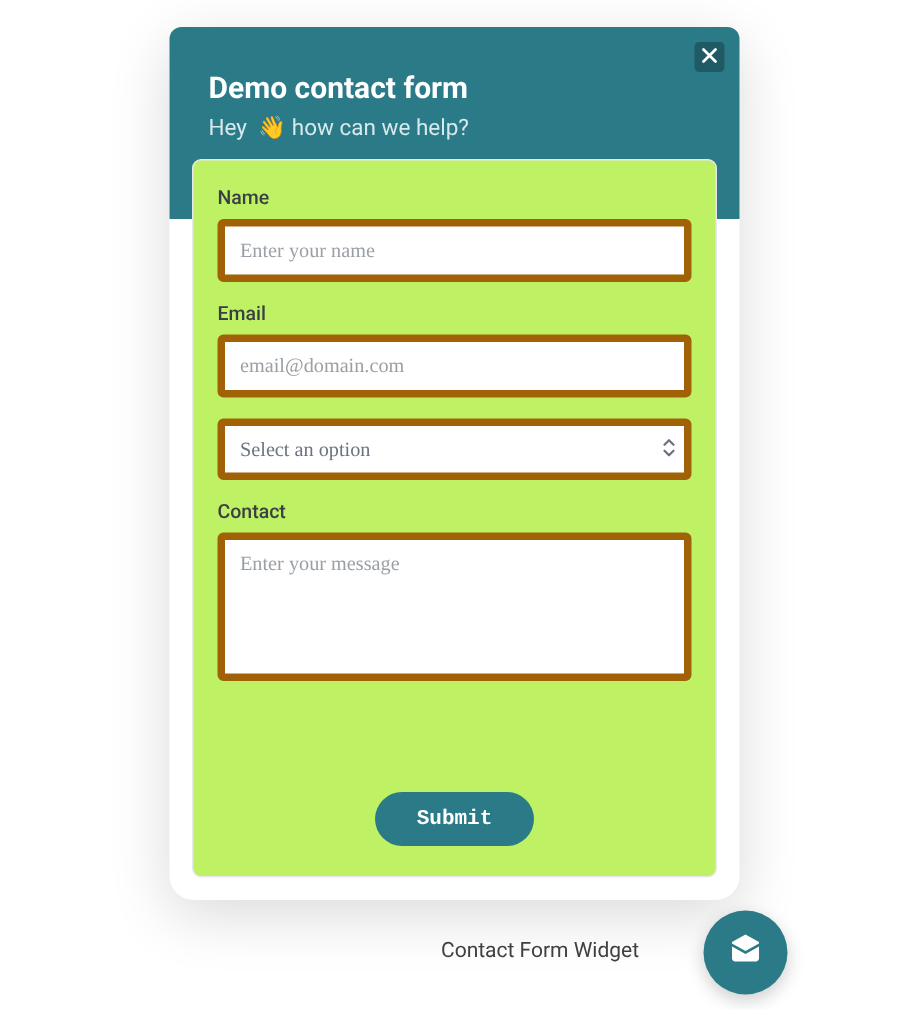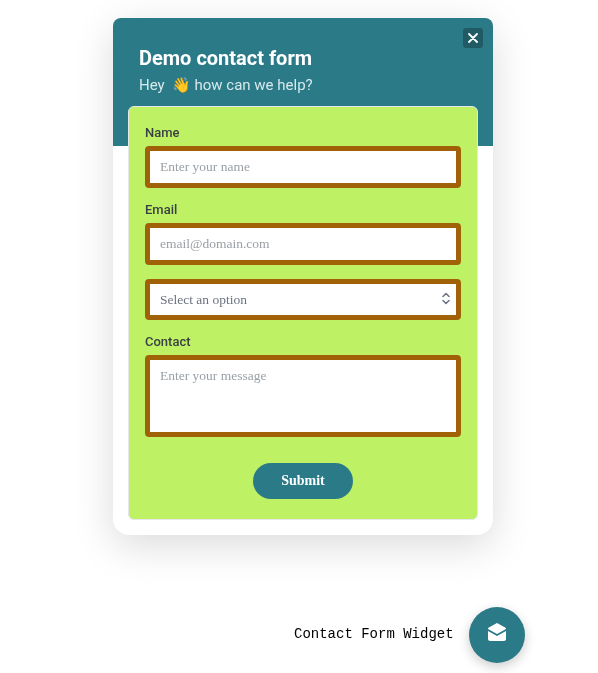--- a/index.html
+++ b/index.html
@@ -82,21 +82,21 @@
       border-radius: 4px;
       font-size: 13.5px;
       color: #333;
       font-family: Liberation Serif, serif;
       background: #fff;
     }
     .form-input::placeholder, .form-textarea::placeholder {
       color: #9aa0a6;
     }
     .form-textarea {
-      height: 82px;
+      height: 99px;
       resize: none;
     }
     .select-wrapper {
       position: relative;
     }
     .form-select {
       appearance: none;
       -webkit-appearance: none;
       color: #6b7280;
       cursor: pointer;
@@ -115,29 +115,29 @@
     }
     .submit-btn {
       background: #2b7a87;
       color: #ffffff;
       border: none;
       padding: 10px 28px;
       border-radius: 20px;
       font-size: 14px;
       font-weight: 600;
       cursor: pointer;
-      font-family: Liberation Serif, serif;
+      font-family: Liberation Mono, monospace;
+      margin-top: 48px;
     }
     .widget-label {
       position: absolute;
       top: 626px;
       left: 294px;
       font-size: 14px;
-      color: #000000;
-      font-family: Liberation Mono, monospace;
+      color: #404040;
     }
     .fab {
       position: absolute;
       top: 607px;
       left: 469px;
       width: 56px;
       height: 56px;
       background: #2b7a87;
       border-radius: 50%;
       display: flex;

